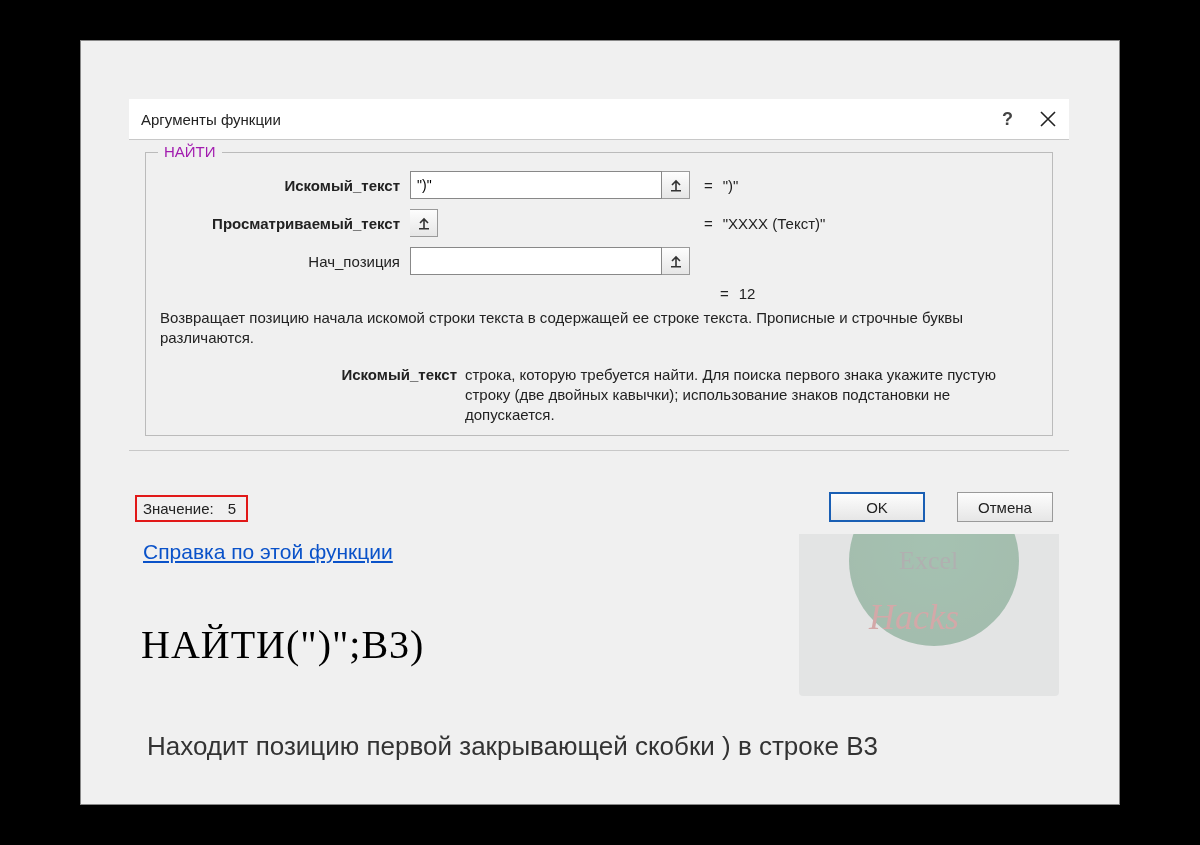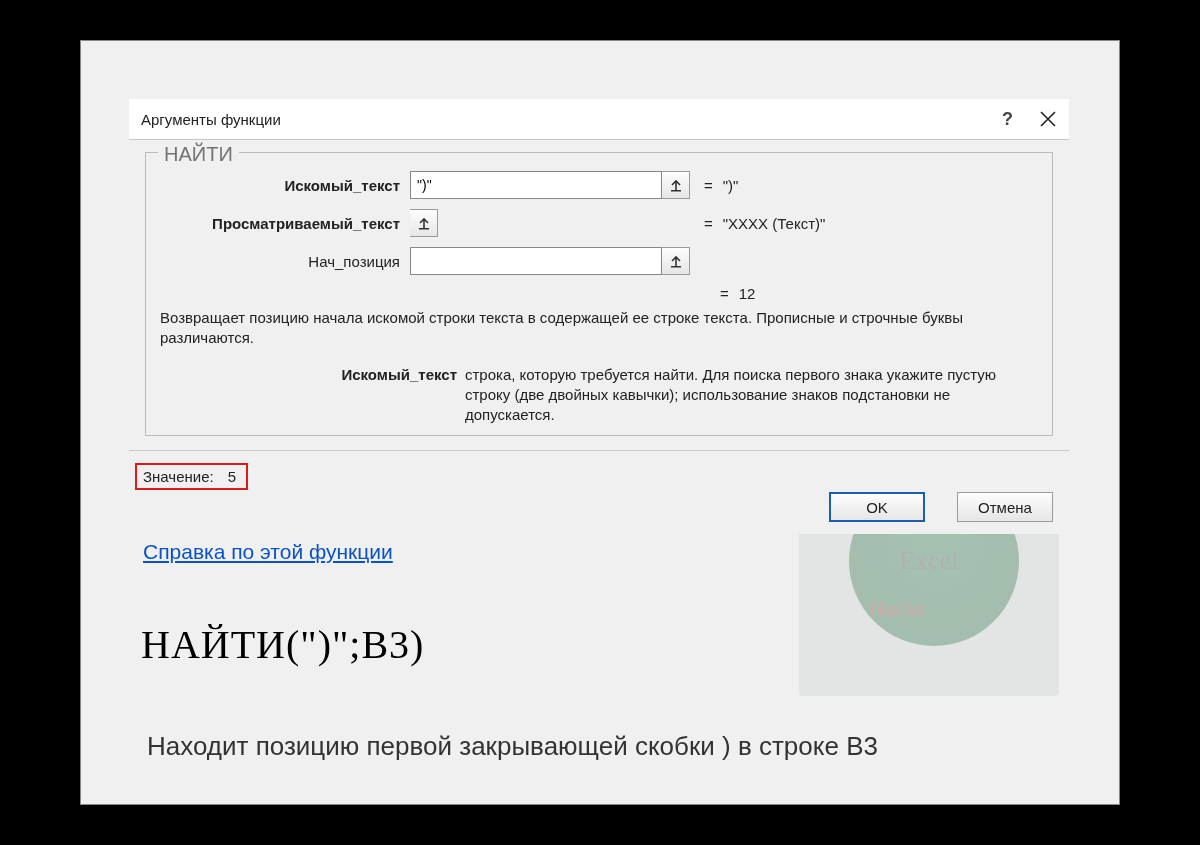--- a/index.html
+++ b/index.html
@@ -44,22 +44,22 @@
 .fieldset {
   position: relative;
   border: 1px solid #bbb;
   padding: 18px 14px 10px 14px;
 }
 .legend {
   position: absolute;
   top: -10px; left: 12px;
   background: #f0f0f0;
   padding: 0 6px;
-  font-size: 20px;
-  color: #737373;
+  font-size: 15px;
+  color: #a21caf;
 }
 .arg-row {
   display: flex;
   align-items: center;
   margin-bottom: 10px;
 }
 .arg-label {
   flex: 0 0 250px;
   text-align: right;
   padding-right: 10px;
@@ -117,21 +117,21 @@
   text-align: right;
   font-weight: 700;
   padding-right: 8px;
 }
 .param-hint { flex: 1; }
 .dialog-footer {
   border-top: 1px solid #c8c8c8;
   background: #f0f0f0;
   padding: 12px 16px;
   display: flex;
-  align-items: flex-start;
+  align-items: flex-end;
   justify-content: space-between;
 }
 .result-box {
   border: 2px solid #e11818;
   padding: 3px 10px 3px 6px;
   font-size: 15px;
   margin-left: -10px;
 }
 .result-box .res-label { font-weight: 400; }
 .result-box .res-val { margin-left: 10px; }
@@ -176,21 +176,21 @@
   width: 92px; height: 30px;
   background: #1a4b35;
   transform: skewX(-8deg);
 }
 .watermark .wm-text1 {
   position: absolute; left: 100px; top: 160px;
   font-size: 26px; color: #3b3b3b; font-family: Georgia, serif;
 }
 .watermark .wm-text2 {
   position: absolute; left: 70px; top: 210px;
-  font-size: 22px; color: #a02424; font-family: "Brush Script MT", cursive; font-style: italic;
+  font-size: 36px; color: #a02424; font-family: "Brush Script MT", cursive; font-style: italic;
 }
 .formula-text {
   position: absolute;
   left: 60px; top: 580px;
   font-size: 40px;
   font-family: "Comic Sans MS", "Segoe Script", cursive;
   color: #000;
   letter-spacing: 1px;
 }
 .description-text {

